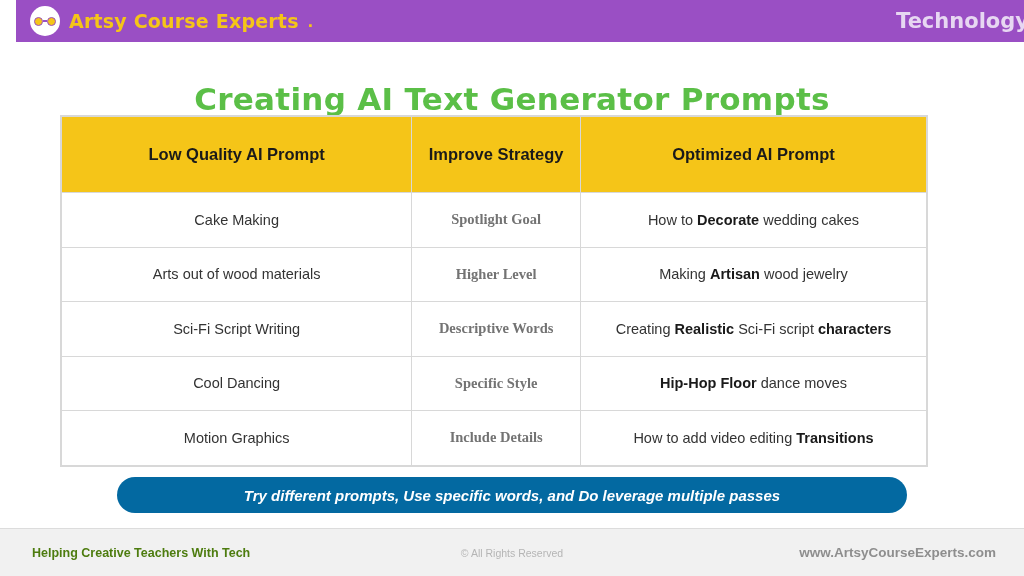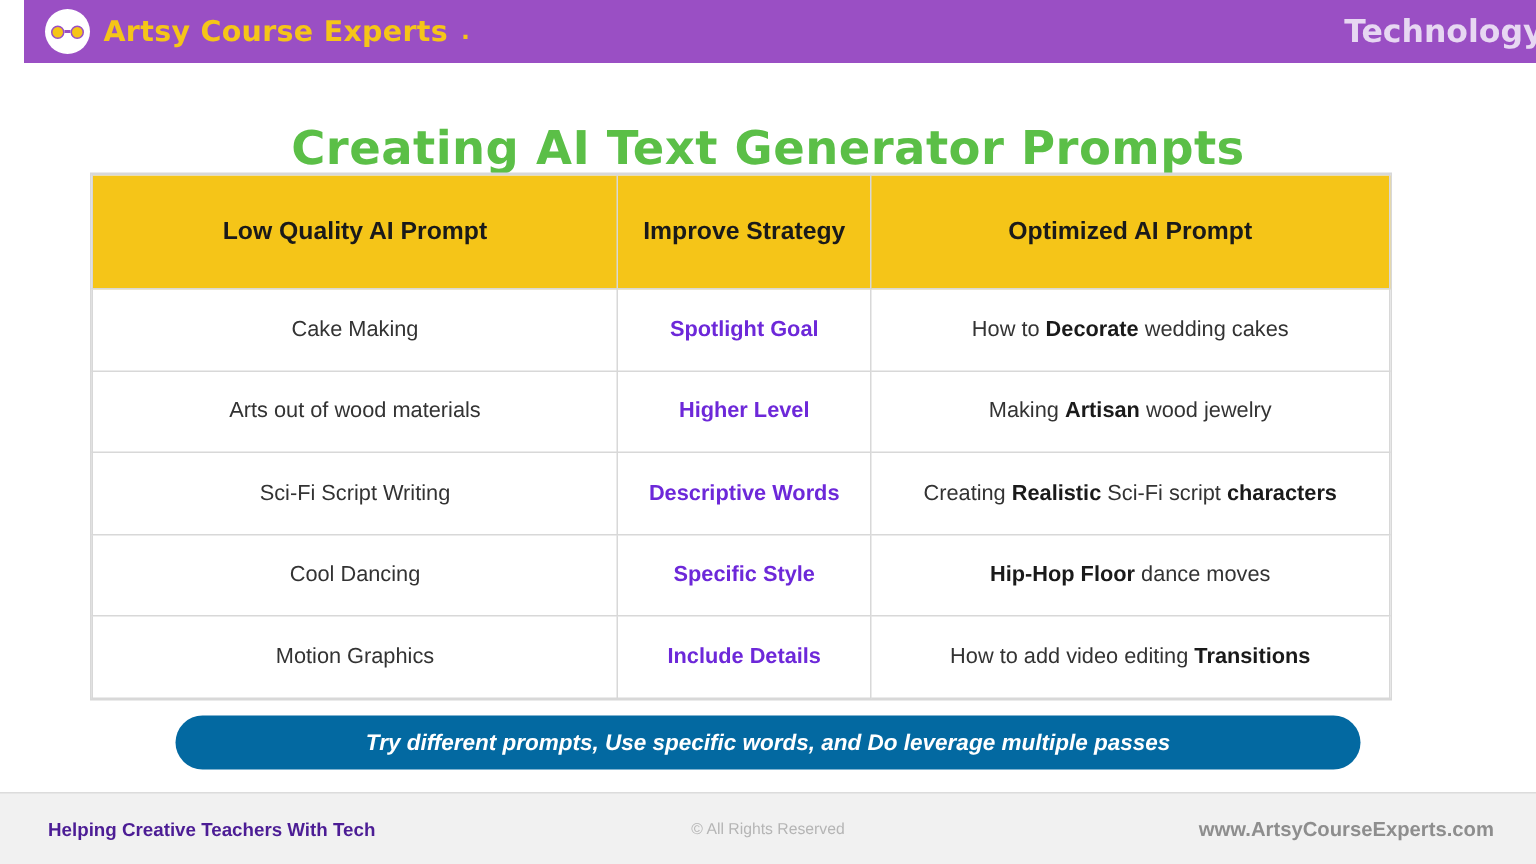--- a/index.html
+++ b/index.html
@@ -131,21 +131,22 @@
   }
   tbody td {
     height: 47.5px;
     font-size: 14.5px;
     color: #333333;
     padding: 3px 8px;
     background: #ffffff;
   }
   tbody td.col-mid {
     font-weight: bold;
-    color: #6d28d9;
+    color: #737373;
+    font-family: Liberation Serif, serif;
   }
   tbody td b { color: #1a1a1a; }
   col.c1 { width: 40.5%; }
   col.c2 { width: 19.5%; }
   col.c3 { width: 40%; }
 
   
   .pill {
     position: absolute;
     left: 117px;
@@ -172,21 +173,21 @@
     width: 1024px;
     height: 47px;
     background: #f1f1f1;
     border-top: 1px solid #dcdcdc;
     display: flex;
     align-items: center;
   }
   .bottom-left {
     position: absolute;
     left: 32px;
-    color: #4c1d95;
+    color: #4d7c0f;
     font-size: 12.5px;
     font-weight: bold;
   }
   .bottom-center {
     width: 100%;
     text-align: center;
     color: #b5b5b5;
     font-size: 10.5px;
   }
   .bottom-right {

